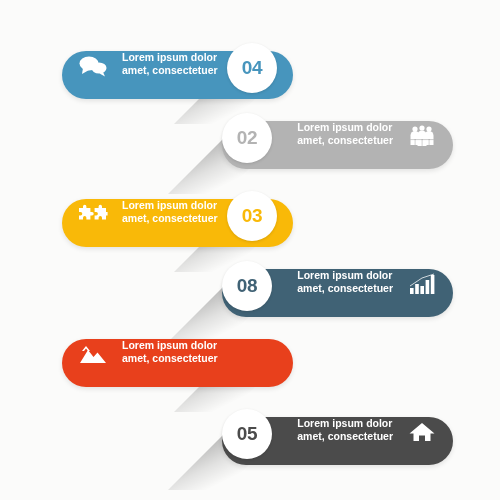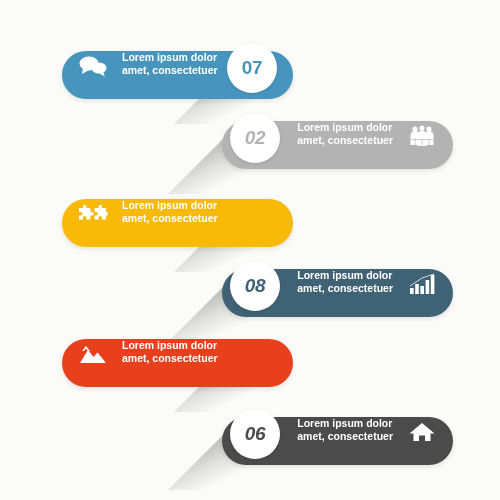--- a/index.html
+++ b/index.html
@@ -97,40 +97,40 @@
     box-shadow: 0 1px 3px rgba(0,0,0,0.13);
     display: flex;
     align-items: center;
     justify-content: center;
     font-size: 19px;
     font-weight: bold;
     letter-spacing: -0.3px;
     z-index: 3;
   }
   .row.left  .badge { left: 165px; }
-  .row.right .badge { left: 8px; font-style: italic; }
+  .row.right .badge { left: 0px; }
 </style>
 </head>
 <body>
 
 <div id="infographic" style="background: rgb(251, 251, 250);">
     <div class="row left" style="top: 44px;">
       <div class="long-shadow"></div>
       <div class="pill" style="background: rgb(71, 149, 189);">
         <span class="icon">
           <svg width="30" height="24" viewBox="0 0 30 24">
             <ellipse cx="11" cy="9.5" rx="9.5" ry="7" fill="#ffffff"></ellipse>
             <path d="M5 14 L4 20 L11 16 Z" fill="#ffffff"></path>
             <ellipse cx="21" cy="14" rx="7.5" ry="5.5" fill="#ffffff"></ellipse>
             <path d="M25 18 L27 22.5 L21.5 19.5 Z" fill="#ffffff"></path>
           </svg>
         </span>
         <div class="text"><span>Lorem ipsum dolor</span><span class="l2">amet, consectetuer</span></div>
       </div>
-      <div class="badge" style="color: rgb(71, 149, 189);">07</div>
+      <div class="badge" style="color: rgb(71, 149, 189);">04</div>
     </div>
     <div class="row right" style="top: 114px;">
       <div class="long-shadow"></div>
       <div class="pill" style="background: rgb(179, 179, 179);">
         <div class="text"><span>Lorem ipsum dolor</span><span class="l2">amet, consectetuer</span></div>
         <span class="icon">
           <svg width="26" height="22" viewBox="0 0 26 22">
             <circle cx="6" cy="4" r="2.6" fill="#ffffff"></circle>
             <circle cx="13" cy="3" r="2.6" fill="#ffffff"></circle>
             <circle cx="20" cy="4" r="2.6" fill="#ffffff"></circle>
@@ -150,20 +150,21 @@
       <div class="long-shadow"></div>
       <div class="pill" style="background: rgb(249, 185, 8);">
         <span class="icon">
           <svg width="30" height="20" viewBox="0 0 30 20">
             <path d="M1 4 h4 v-1.6 a1.7 1.7 0 0 1 3.4 0 V4 h4 v4 h1.6 a1.7 1.7 0 0 1 0 3.4 H12.4 v4 h-4 v-1.6 a1.7 1.7 0 0 0-3.4 0 V15.4 H1 v-4 h1.6 a1.7 1.7 0 0 0 0-3.4 H1 Z" fill="#ffffff"></path>
             <path d="M16.6 4 h4 v-1.6 a1.7 1.7 0 0 1 3.4 0 V4 h4 v4 h1.6 v3.4 H28 v4 h-4 v-1.6 a1.7 1.7 0 0 0-3.4 0 V15.4 h-4 v-4 h1.6 a1.7 1.7 0 0 0 0-3.4 h-1.6 Z" fill="#ffffff"></path>
           </svg>
         </span>
         <div class="text"><span>Lorem ipsum dolor</span><span class="l2">amet, consectetuer</span></div>
       </div>
+      <div class="badge" style="color: rgb(249, 185, 8);">03</div>
     </div>
     <div class="row right" style="top: 262px;">
       <div class="long-shadow"></div>
       <div class="pill" style="background: rgb(64, 98, 117);">
         <div class="text"><span>Lorem ipsum dolor</span><span class="l2">amet, consectetuer</span></div>
         <span class="icon">
           <svg width="26" height="22" viewBox="0 0 26 22">
             <rect x="1" y="15" width="3.6" height="6" fill="#ffffff"></rect>
             <rect x="6.2" y="11" width="3.6" height="10" fill="#ffffff"></rect>
             <rect x="11.4" y="13" width="3.6" height="8" fill="#ffffff"></rect>
@@ -190,15 +191,15 @@
     <div class="row right" style="top: 410px;">
       <div class="long-shadow"></div>
       <div class="pill" style="background: rgb(75, 75, 75);">
         <div class="text"><span>Lorem ipsum dolor</span><span class="l2">amet, consectetuer</span></div>
         <span class="icon">
           <svg width="26" height="22" viewBox="0 0 26 22">
             <path d="M13 2 L25.5 12.5 L21.5 12.5 L21.5 20 L16 20 L16 14.5 L10 14.5 L10 20 L4.5 20 L4.5 12.5 L0.5 12.5 Z" fill="#ffffff"></path>
           </svg>
         </span>
       </div>
-      <div class="badge" style="color: rgb(75, 75, 75);">06</div>
+      <div class="badge" style="color: rgb(75, 75, 75);">05</div>
     </div>
   </div>
 
 </body></html>

